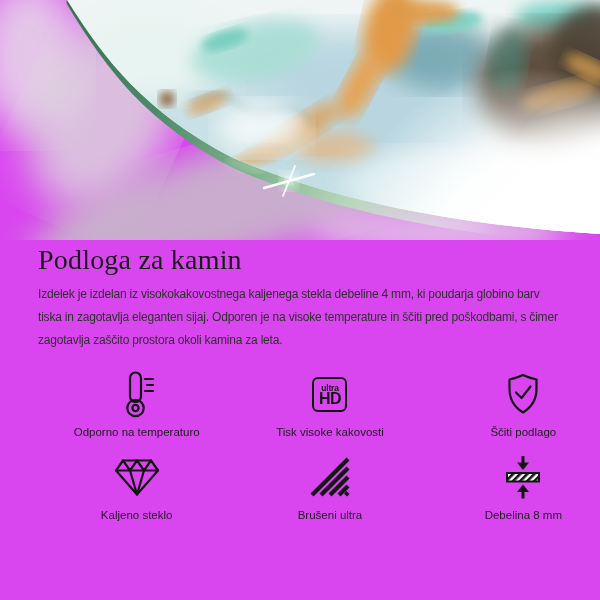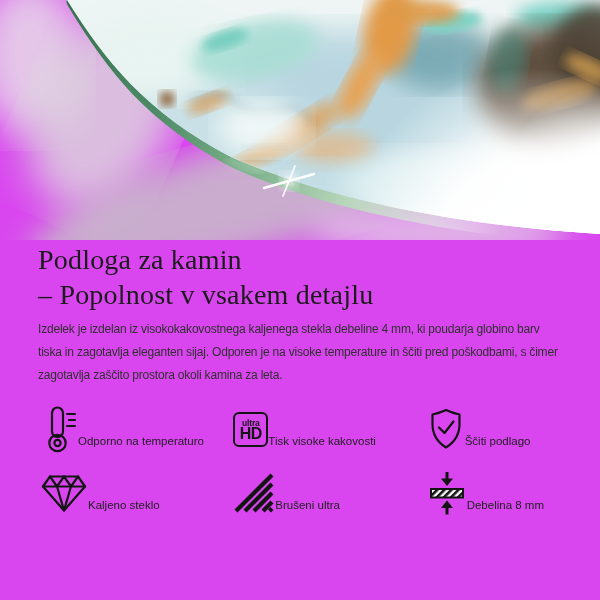--- a/index.html
+++ b/index.html
@@ -10,23 +10,23 @@
   .hero svg{display:block;}
   
   .content{padding:0 38px 0 38px;}
   .title{margin:2px 0 0 0;font-family:"Liberation Serif",serif;font-weight:400;
          font-size:28px;line-height:35px;color:#1b1b1b;letter-spacing:.2px;}
   .descr{margin:6px 0 0 0;max-width:540px;font-size:12px;line-height:23px;
          color:#303030;letter-spacing:-0.2px;}
   
   .features{margin:17px 0 0 2px;width:580px;display:grid;
             grid-template-columns:repeat(3,1fr);row-gap:14px;}
-  .feature{display:flex;flex-direction:row;align-items:center;}
+  .feature{display:flex;flex-direction:column;align-items:center;}
   .icon-box{height:50px;display:flex;align-items:center;justify-content:center;}
-  .f-label{margin-top:23px;font-size:11.5px;color:#1e1e1e;letter-spacing:0;}
+  .f-label{margin-top:7px;font-size:11.5px;color:#1e1e1e;letter-spacing:0;}
   .icon-stroke{stroke:#141414;fill:none;stroke-width:2.2;stroke-linecap:round;stroke-linejoin:round;}
   .uhd{width:31px;height:31px;border:2.5px solid #141414;border-radius:6px;
        display:flex;flex-direction:column;align-items:center;justify-content:center;
        color:#141414;font-weight:700;}
   .uhd .t1{font-size:8.5px;line-height:8px;letter-spacing:-0.2px;}
   .uhd .t2{font-size:16px;line-height:13px;letter-spacing:-0.5px;}
 </style>
 </head>
 <body>
 
@@ -125,21 +125,20 @@
         <circle cx="289" cy="181" r="3.5" fill="#ffffff" filter="url(#b4)" opacity="0.95"></circle>
         <line x1="264" y1="188" x2="314" y2="174" stroke="#ffffff" stroke-width="2.4" stroke-linecap="round" opacity="0.95"></line>
         <line x1="283" y1="196" x2="295" y2="166" stroke="#ffffff" stroke-width="1.8" stroke-linecap="round" opacity="0.9"></line>
       </g>
     </svg>
   </div>
 
   <div class="content">
     <h1 class="title">
       <div>Podloga za kamin</div>
-      <div>– Popolnost v vsakem detajlu</div>
     </h1>
     <p class="descr">Izdelek je izdelan iz visokokakovostnega kaljenega stekla debeline 4 mm, ki poudarja globino barv tiska in zagotavlja eleganten sijaj. Odporen je na visoke temperature in ščiti pred poškodbami, s čimer zagotavlja zaščito prostora okoli kamina za leta.</p>
 
     <div class="features">
 
       <div class="feature">
         <div class="icon-box">
           <svg width="38" height="48" viewBox="0 0 38 48">
             <circle class="icon-stroke" cx="17.5" cy="38" r="8.2"></circle>
             <rect class="icon-stroke" x="12" y="2.5" width="11" height="29.5" rx="5.5" fill="#ffffff"></rect>

